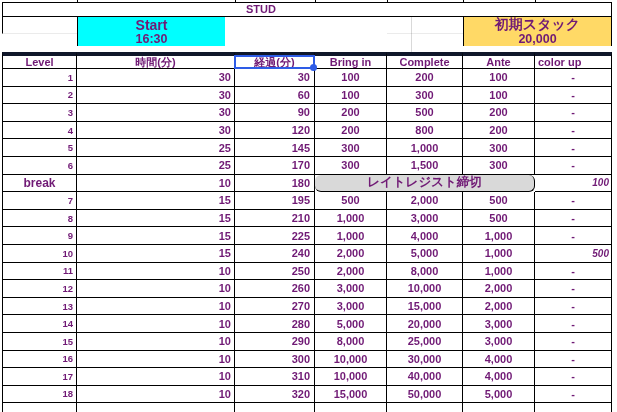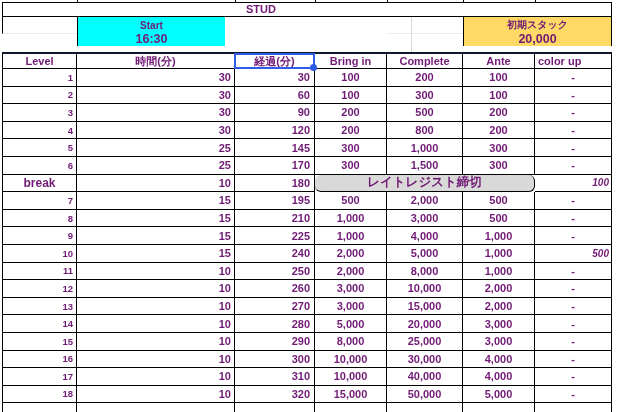--- a/index.html
+++ b/index.html
@@ -8,37 +8,37 @@
   .tick{position:absolute;top:0;width:1px;height:2px;background:#000;}
   
   .title{position:absolute;left:2px;top:2px;width:610px;height:15px;box-sizing:border-box;
          border:1px solid #000;background:#fff;}
   .title .inner{position:absolute;left:0;top:0;width:516px;height:13px;line-height:13px;
                 text-align:center;font-size:11px;}
   
   .inforow{position:absolute;left:2px;width:610px;display:flex;}
   .r2{top:17px;height:17px;}
   .r3{top:30px;height:18px;align-items:center;}
-  .ic{box-sizing:border-box;display:flex;align-items:center;justify-content:center;font-size:10px;}
+  .ic{box-sizing:border-box;display:flex;align-items:center;justify-content:center;font-size:14px;}
   .r3 .ic{font-size:12.5px;}
   .w-sp{width:75px;border-left:1px solid #000;}
   .w-start{width:148px;background:#00ffff;border-left:1px solid #000;}
   .w-reg{width:162px;background:#d9a09b;border-left:1px solid #000;border-right:1px solid #000;margin-top:44px;}
   .w-gap{width:76px;}
   .w-stack{width:149px;background:#ffd966;border-left:1px solid #000;border-right:1px solid #000;}
   .r2 .ic{border-bottom:1px solid rgba(0,0,0,0.18);}
   .r2 .w-sp,.r2 .w-gap{border-bottom:1px solid rgba(0,0,0,0.08);}
   .gapline{position:absolute;left:411px;top:17px;width:1px;height:35px;background:rgba(0,0,0,0.15);}
   .pre{white-space:pre;}
   
   .tbl{position:absolute;left:2px;top:52px;width:610px;display:grid;
        grid-template-columns:75px 158px 80px 72px 76px 72px 77px;}
   .td{box-sizing:border-box;height:17.6px;display:flex;align-items:center;
       border-right:1px solid #000;border-bottom:1px solid #000;font-size:11px;background:#fff;}
-  .th{height:17px;border-top:2px solid #0f172a;justify-content:center;position:relative;}
+  .th{height:17px;border-top:4px solid #0f172a;justify-content:center;position:relative;}
   .c0{border-left:1px solid #000;}
   .ar{justify-content:flex-end;padding-right:3px;}
   .ac{justify-content:center;}
   .al{justify-content:flex-start;padding-left:3px;}
   .el{padding-right:4px;}
   .lvl{font-size:9.5px;}
   .brk{font-size:12px;}
   .it{font-style:italic;font-size:10px;padding-right:2px;}
   .merged{grid-column:span 3;background:#d9d9d9;justify-content:center;font-size:12.5px;border-radius:6px;}
   .partial{height:8.6px;border-bottom:none;}

